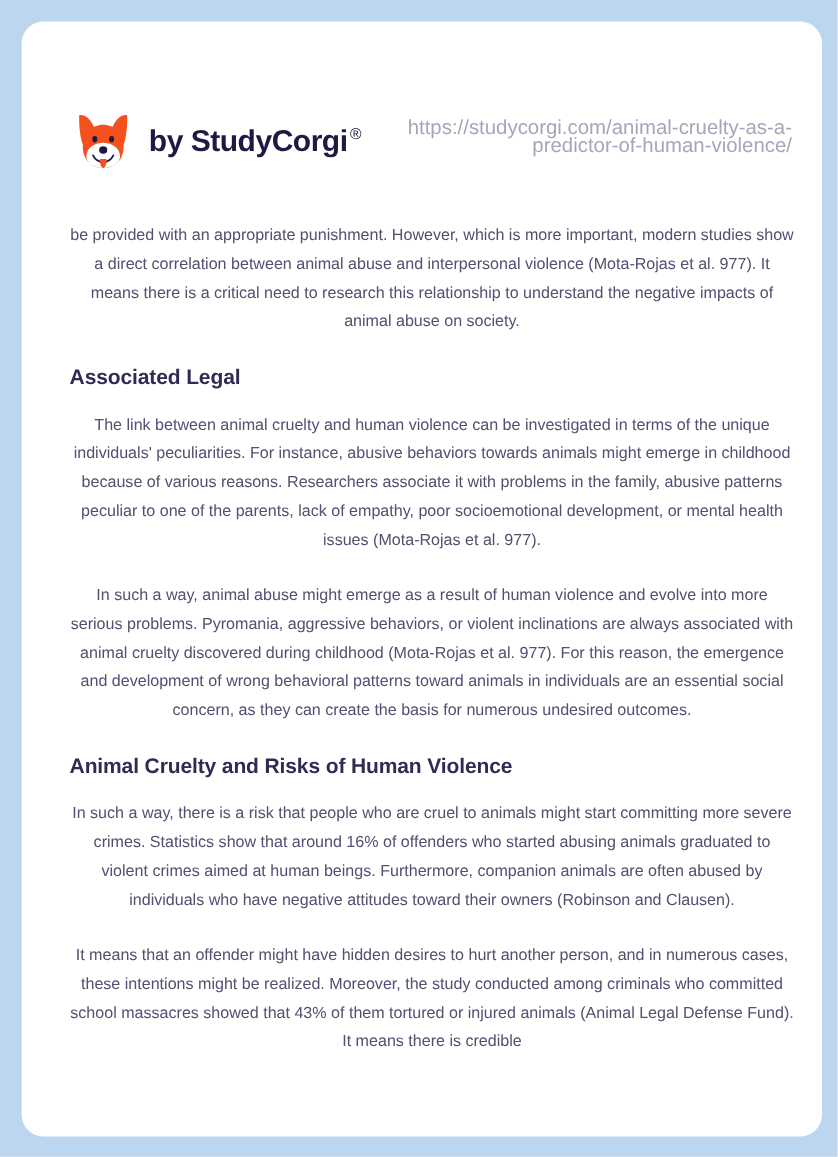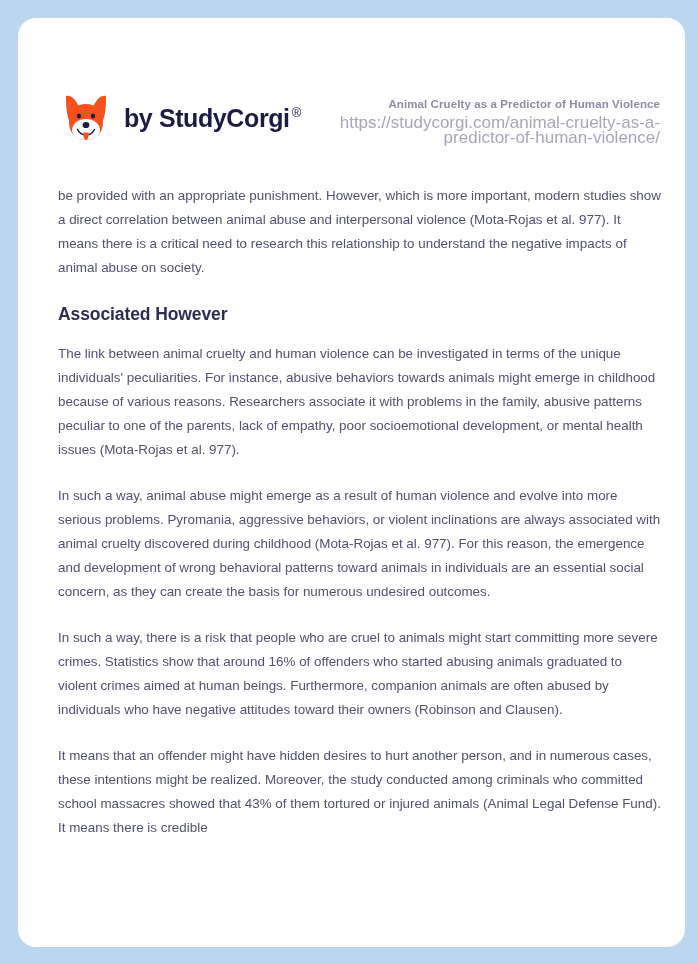--- a/index.html
+++ b/index.html
@@ -88,21 +88,21 @@
     position: absolute;
     left: 40px;
     top: 166px;
     width: 604px;
   }
   .para {
     font-size: 13.4px;
     line-height: 24px;
     color: #515170;
     margin: 0 0 22px 0;
-    text-align: left;
+    text-align: center;
   }
   .para:last-child {
     margin-bottom: 8px;
   }
   h2.section-heading {
     font-size: 17.5px;
     font-weight: bold;
     color: #2f2c53;
     margin: 22px 0 16px 0;
     line-height: 24px;
@@ -133,28 +133,28 @@
         <ellipse cx="26" cy="33" rx="3.4" ry="3.1" fill="#1d1b44"></ellipse>
 
         <path d="M17.5 37.5 C19.5 41.5 23 43 26 43 C29 43 32.5 41.5 34.5 37.5" fill="none" stroke="#1d1b44" stroke-width="1.5" stroke-linecap="round"></path>
 
         <path d="M23.2 40.5 C23.2 40.5 23.2 48 26 48 C28.8 48 28.8 40.5 28.8 40.5 Z" fill="#f4511e"></path>
       </svg>
       <div class="brand-word"><span>by StudyCorgi</span><span class="brand-reg">®</span></div>
     </div>
 
     <div class="header-meta">
-      <div class="header-title">Animal Cruelty as a Predictor of Human Violence</div>
       <div class="header-url">https://studycorgi.com/animal-cruelty-as-a-predictor-of-human-violence/</div>
     </div>
 
   </div>
 
   <div class="doc-body">
       <p class="para">be provided with an appropriate punishment. However, which is more important, modern studies show a direct correlation between animal abuse and interpersonal violence (Mota-Rojas et al. 977). It means there is a critical need to research this relationship to understand the negative impacts of animal abuse on society.</p>
-      <h2 class="section-heading">Associated However</h2>
+      <h2 class="section-heading">Associated Legal</h2>
       <p class="para">The link between animal cruelty and human violence can be investigated in terms of the unique individuals' peculiarities. For instance, abusive behaviors towards animals might emerge in childhood because of various reasons. Researchers associate it with problems in the family, abusive patterns peculiar to one of the parents, lack of empathy, poor socioemotional development, or mental health issues (Mota-Rojas et al. 977).</p>
       <p class="para">In such a way, animal abuse might emerge as a result of human violence and evolve into more serious problems. Pyromania, aggressive behaviors, or violent inclinations are always associated with animal cruelty discovered during childhood (Mota-Rojas et al. 977). For this reason, the emergence and development of wrong behavioral patterns toward animals in individuals are an essential social concern, as they can create the basis for numerous undesired outcomes.</p>
+      <h2 class="section-heading">Animal Cruelty and Risks of Human Violence</h2>
       <p class="para">In such a way, there is a risk that people who are cruel to animals might start committing more severe crimes. Statistics show that around 16% of offenders who started abusing animals graduated to violent crimes aimed at human beings. Furthermore, companion animals are often abused by individuals who have negative attitudes toward their owners (Robinson and Clausen).</p>
       <p class="para">It means that an offender might have hidden desires to hurt another person, and in numerous cases, these intentions might be realized. Moreover, the study conducted among criminals who committed school massacres showed that 43% of them tortured or injured animals (Animal Legal Defense Fund). It means there is credible</p>
     </div>
 
 </div>
 
 </body></html>

